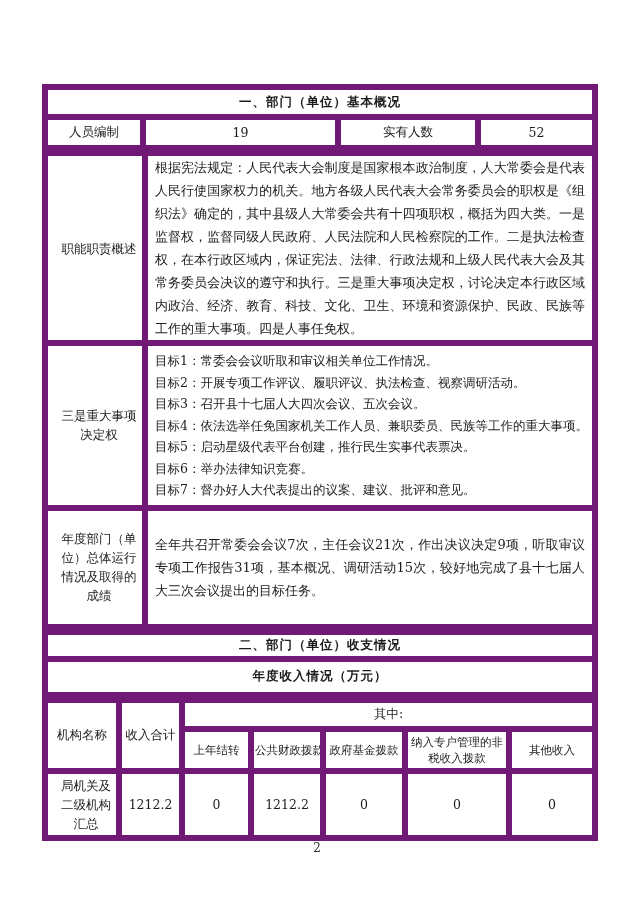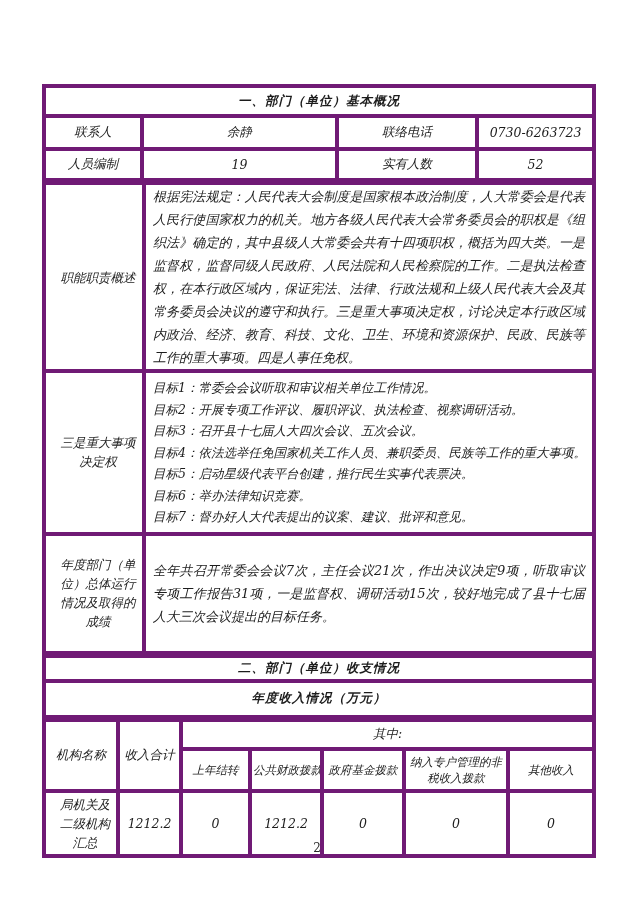--- a/index.html
+++ b/index.html
@@ -21,27 +21,26 @@
     left: 42px; top: 84px;
     width: 550px;
   }
   table.t {
     border-collapse: collapse;
     table-layout: fixed;
     width: 550px;
   }
   table.t + table.t { margin-top: -1px; }
   .t td {
-    border: 4px solid #701a75;
+    border: 6px solid #701a75;
     text-align: center;
     vertical-align: middle;
     font-size: 12.5px;
     padding: 2px;
     overflow: hidden;
-    font-style: italic;
   }
   .sec-title { font-weight: bold; font-size: 13.5px; letter-spacing: 1px; }
   td.h30 { height: 30px; }
   td.h33 { height: 33px; }
   td.h31 { height: 31px; }
   td.h167 { height: 167px; }
   td.h153 { height: 153px; }
   td.h119 { height: 119px; }
   td.h25 { height: 25px; text-align: center; }
   td.h36 { height: 36px; }
@@ -86,26 +85,20 @@
         <col style="width:98px">
           <col style="width:195px">
           <col style="width:140px">
           <col style="width:117px">
       </colgroup>
       <tbody>
           <tr>
         <td colspan="4" class="h30 sec-title">一、部门（单位）基本概况</td>
       </tr>
       <tr>
-        <td class="h33">联系人</td>
-        <td class="h33">余静</td>
-        <td class="h33">联络电话</td>
-        <td class="h33 nowrap">0730-6263723</td>
-      </tr>
-      <tr>
         <td class="h31">人员编制</td>
         <td class="h31">19</td>
         <td class="h31">实有人数</td>
         <td class="h31">52</td>
       </tr>
     </tbody>
       </table>
 
     <table class="t">
       <colgroup>
@@ -124,21 +117,21 @@
           <div class="goal-line">目标2：开展专项工作评议、履职评议、执法检查、视察调研活动。</div>
           <div class="goal-line">目标3：召开县十七届人大四次会议、五次会议。</div>
           <div class="goal-line">目标4：依法选举任免国家机关工作人员、兼职委员、民族等工作的重大事项。</div>
           <div class="goal-line">目标5：启动星级代表平台创建，推行民生实事代表票决。</div>
           <div class="goal-line">目标6：举办法律知识竞赛。</div>
           <div class="goal-line">目标7：督办好人大代表提出的议案、建议、批评和意见。</div>
         </td>
       </tr>
       <tr>
         <td class="h119 label">年度部门（单位）总体运行情况及取得的成绩</td>
-        <td class="h119 para">全年共召开常委会会议7次，主任会议21次，作出决议决定9项，听取审议专项工作报告31项，一是监督权、调研活动15次，较好地完成了县十七届人大三次会议提出的目标任务。</td>
+        <td class="h119 para">全年共召开常委会会议7次，主任会议21次，作出决议决定9项，听取审议专项工作报告31项，基本概况、调研活动15次，较好地完成了县十七届人大三次会议提出的目标任务。</td>
       </tr>
     </tbody>
       </table>
 
     <table class="t">
       <colgroup>
           <col style="width:550px">
         </colgroup>
       <tbody>
           <tr>

